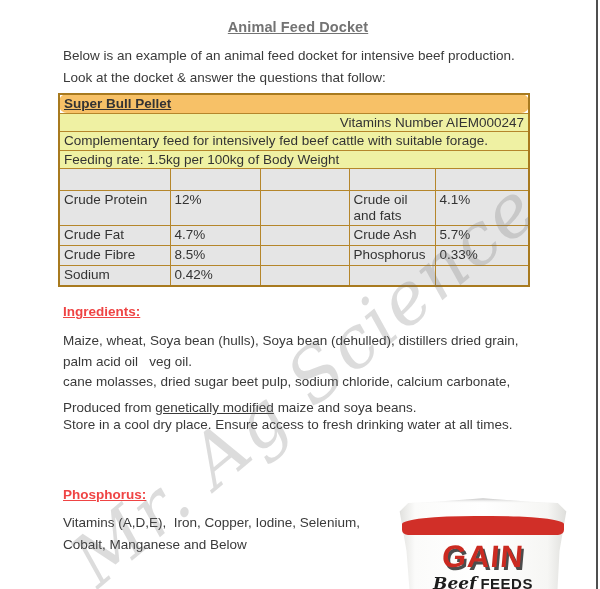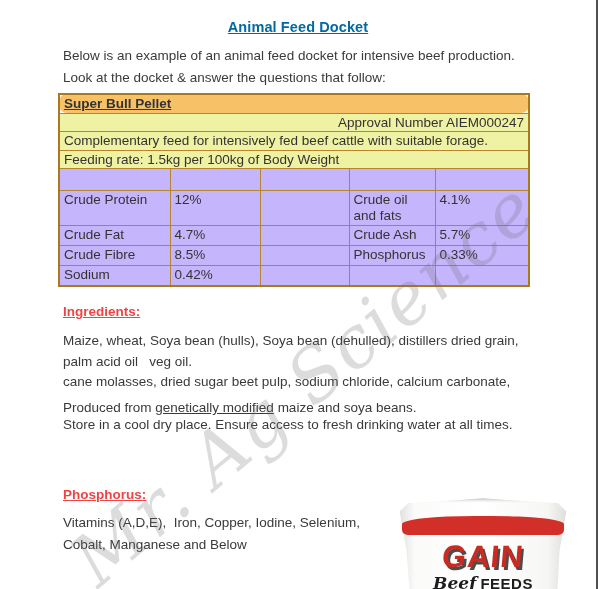--- a/index.html
+++ b/index.html
@@ -7,39 +7,39 @@
     width:600px;height:589px;position:relative;overflow:hidden;
     background:#ffffff;
     font-family:"Liberation Sans","DejaVu Sans",sans-serif;
     color:#3a3a3a;font-size:13.5px;
   }
   .abs{position:absolute;}
   .nowrap{white-space:pre;}
   
   .doc-title{
     top:19px;left:0;width:596px;text-align:center;
-    font-weight:bold;font-size:14.5px;color:#0369a1;
+    font-weight:bold;font-size:14.5px;color:#737373;
     text-decoration:underline;letter-spacing:.1px;z-index:1;
   }
   .intro{top:45px;left:63px;line-height:22px;z-index:1;}
   
   .docket{
     top:93px;left:58px;z-index:1;
     border-collapse:collapse;table-layout:fixed;width:470px;
     font-size:13.5px;color:#333333;
   }
   .docket td{
     border:1px solid #b5862b;
     padding:1px 4px;vertical-align:top;line-height:15.5px;
     overflow:hidden;
   }
   .docket{border:2px solid #a87a1f;}
   .row-orange td{background:#f7c167;border-radius:8px;}
   .row-yellow td{background:#eff1a3;}
-  .row-peach td{background:#c4b5fd;}
+  .row-peach td{background:#e5e5e5;}
   .product-name{font-weight:bold;text-decoration:underline;}
   .right{text-align:right;}
   .h-sm td{height:15px;}
   .h-md td{height:17px;}
   .h-empty td{height:19px;}
   .h-tall td{height:32px;}
   
   .section-heading{
     font-weight:bold;text-decoration:underline;color:#ef4444;z-index:1;
   }
@@ -100,21 +100,21 @@
       <col style="width:90px">
       <col style="width:89px">
       <col style="width:86px">
       <col style="width:94px">
   </colgroup>
   <tbody>
     <tr class="row-orange h-sm">
       <td colspan="5"><span class="product-name">Super Bull Pellet</span></td>
     </tr>
     <tr class="row-yellow h-sm">
-      <td colspan="5" class="right">Approval Number AIEM000247</td>
+      <td colspan="5" class="right">Vitamins Number AIEM000247</td>
     </tr>
     <tr class="row-yellow h-sm">
       <td colspan="5">Complementary feed for intensively fed beef cattle with suitable forage.</td>
     </tr>
     <tr class="row-yellow h-sm">
       <td colspan="5">Feeding rate: 1.5kg per 100kg of Body Weight</td>
     </tr>
     <tr class="row-peach h-empty">
       <td></td>
       <td></td>

